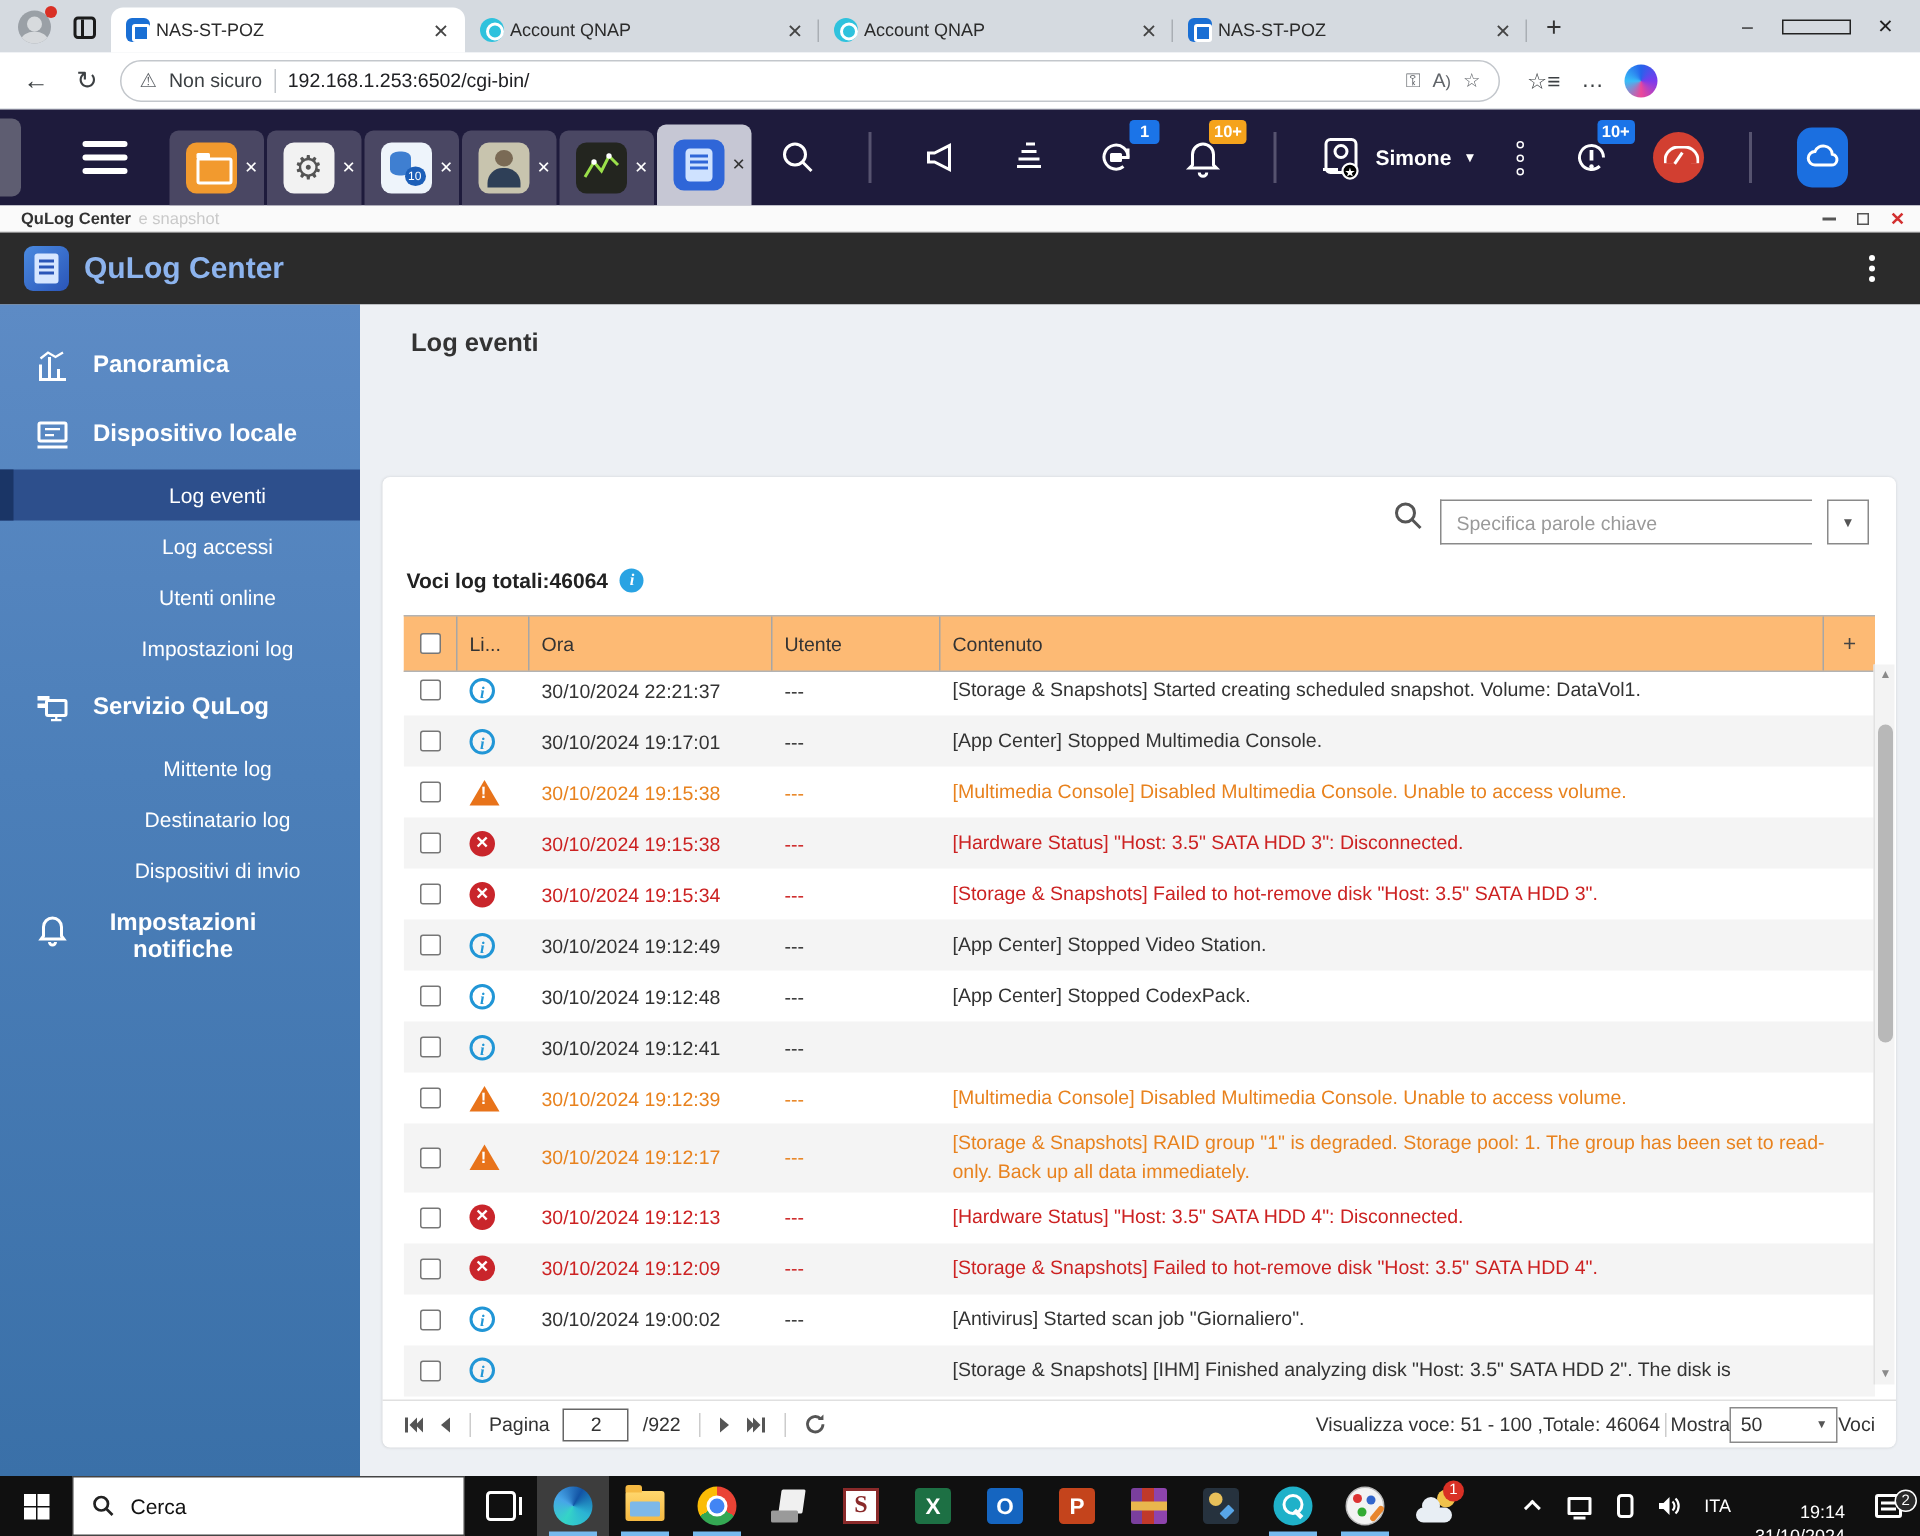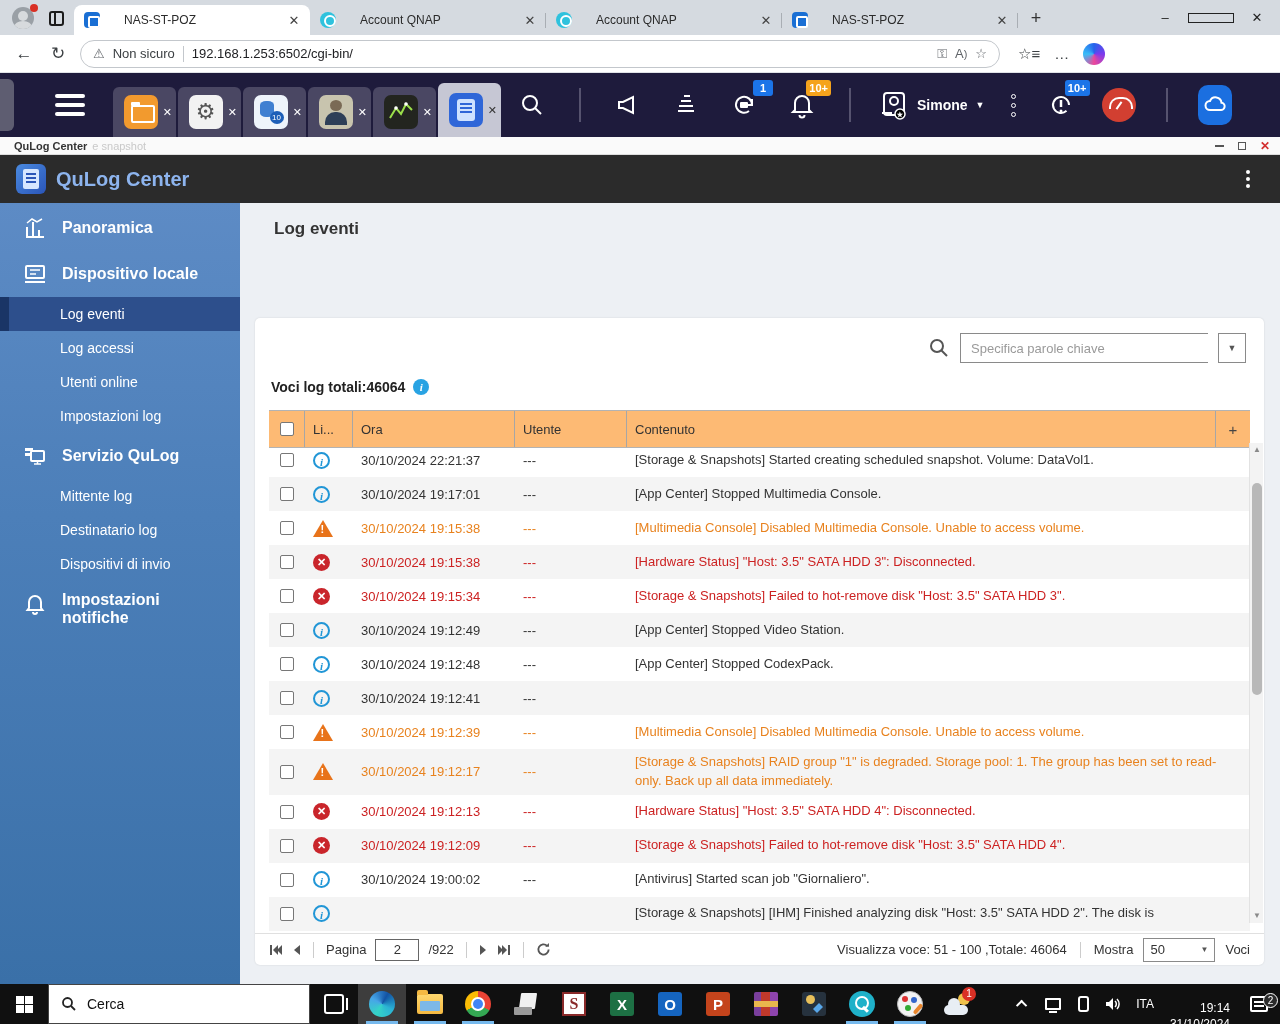--- a/index.html
+++ b/index.html
@@ -9,21 +9,21 @@
   
   .tabstrip { position:absolute; left:0; top:0; width:1280px; height:35px; background:#d5dae0; display:flex; align-items:flex-end; }
   .profile-btn { width:34px; height:30px; margin:0 2px 2px 6px; position:relative; display:flex; align-items:center; justify-content:center; }
   .avatar { width:22px; height:22px; border-radius:50%; background:#9aa0a6; position:relative; overflow:hidden; }
   .avatar::before { content:""; position:absolute; left:6px; top:4px; width:10px; height:10px; border-radius:50%; background:#d7dadd; }
   .avatar::after { content:""; position:absolute; left:2px; top:14px; width:18px; height:12px; border-radius:50%; background:#d7dadd; }
   .profile-dot { position:absolute; right:2px; top:1px; width:8px; height:8px; border-radius:50%; background:#d93025; }
   .workspace-btn { width:24px; height:24px; margin:0 6px 5px 2px; display:flex; align-items:center; justify-content:center; }
   .workspace-glyph { width:15px; height:15px; border:2px solid #1b1b1b; border-radius:3px; position:relative; }
   .workspace-glyph::before { content:""; position:absolute; left:3px; top:0; width:2px; height:11px; background:#1b1b1b; }
-  .tab { height:30px; width:236px; display:flex; align-items:center; gap:24px; padding:0 8px 0 10px; font-size:12px; color:#2b2b2b; position:relative; }
+  .tab { height:30px; width:236px; display:flex; align-items:center; gap:4px; padding:0 8px 0 10px; font-size:12px; color:#2b2b2b; position:relative; }
   .tab.active { background:#ffffff; border-radius:8px 8px 0 0; }
   .tab:not(.active)::after { content:""; position:absolute; right:0; top:8px; height:15px; width:1px; background:#a9aeb4; }
   .tab-title { flex:1; white-space:nowrap; overflow:hidden; }
   .tab-close { font-size:13px; color:#444; width:16px; text-align:center; }
   .fav-nas { width:16px; height:16px; border-radius:4px; background:#1a6fd4; position:relative; flex:none; }
   .fav-nas::before { content:""; position:absolute; left:4px; top:4px; width:8px; height:8px; border:2px solid #fff; border-radius:2px; }
   .fav-acc { width:16px; height:16px; border-radius:50%; background:#2fc2dd; position:relative; flex:none; }
   .fav-acc::before { content:""; position:absolute; left:4px; top:3px; width:8px; height:8px; border:2px solid #fff; border-radius:50%; }
   .newtab-btn { width:28px; height:28px; margin:0 0 3px 4px; font-size:18px; color:#333; display:flex; align-items:center; justify-content:center; }
   .winctl { margin-left:auto; display:flex; height:35px; }
@@ -94,34 +94,34 @@
 
   .app-header { position:absolute; left:0; top:155px; width:1280px; height:48px; background:#2b2b2b; display:flex; align-items:center; padding:0 16px; }
   .app-logo { width:30px; height:30px; border-radius:6px; background:linear-gradient(135deg,#4a8ae0,#2a55b8); position:relative; margin-right:10px; }
   .app-logo::before { content:""; position:absolute; left:7px; top:5px; width:16px; height:20px; border-radius:2px; background:#d6e6ff; }
   .app-logo::after { content:""; position:absolute; left:10px; top:9px; width:10px; height:2px; background:#2a55b8; box-shadow:0 4px 0 #2a55b8, 0 8px 0 #2a55b8; }
   .app-title { color:#8db4ee; font-size:20px; font-weight:bold; }
   .app-kebab { margin-left:auto; display:flex; flex-direction:column; gap:3px; margin-right:14px; }
   .app-kebab i { width:4px; height:4px; border-radius:50%; background:#fff; }
 
   .win-body { position:absolute; left:0; top:203px; width:1280px; height:781px; display:flex; }
-  .sidebar { width:240px; height:100%; background:linear-gradient(180deg,#5d8bc5 0%, #4c7fb9 40%, #3a70a8 100%); color:#fff; padding-top:2px; flex:none; }
+  .sidebar { width:240px; height:100%; background:linear-gradient(180deg,#5d8bc5 0%, #4c7fb9 40%, #3a70a8 100%); color:#fff; padding-top:18px; flex:none;text-align:center; }
   .side-item { display:flex; align-items:center; gap:14px; padding:10px 10px 10px 22px; font-size:16px; font-weight:bold; line-height:1.15; }
   .side-sub { padding:9px 10px 9px 60px; font-size:14px; font-weight:normal; }
   .side-sub2 { padding:8px 10px 8px 96px; font-size:13px; font-weight:bold; }
   .side-sub.selected { background:#2d4f8c; position:relative; }
   .side-sub.selected::before { content:""; position:absolute; left:0; top:0; bottom:0; width:9px; background:#1a3566; }
   .side-ic { width:26px; height:26px; flex:none; display:flex; align-items:center; justify-content:center; }
 
   .main { flex:1; position:relative; background:#edf0f4; overflow:hidden; }
   .banner { background:#a5e2f8; padding:11px 60px; text-align:center; color:#153c6f; font-weight:bold; font-size:13.5px; line-height:1.6; }
   .banner a { color:#1414d8; }
   .page-title { margin:16px 0 0 34px; font-size:17px; font-weight:bold; color:#333; }
   .card { position:absolute; left:15px; right:16px; top:115px; bottom:19px; background:#fff; border-radius:5px; box-shadow:0 0 2px rgba(0,0,0,.12); }
-  .search-row { display:flex; justify-content:flex-end; align-items:center; gap:10px; padding:15px 18px 0 0; }
+  .search-row { display:flex; justify-content:flex-end; align-items:flex-start; gap:10px; padding:15px 18px 0 0; }
   .search-input { width:248px; height:30px; border:1px solid #8a8a8a; border-right:none; font-size:13px; padding:0 10px; color:#333; outline:none; }
   .search-input::placeholder { color:#9a9a9a; }
   .search-caret { width:28px; height:30px; border:1px solid #8a8a8a; display:flex; align-items:center; justify-content:center; font-size:9px; color:#555; background:#fff; }
   .totals { display:flex; align-items:center; gap:8px; margin:16px 0 12px 16px; font-size:14px; font-weight:bold; color:#222; }
   .info-badge { width:16px; height:16px; border-radius:50%; background:#29a3e3; color:#fff; font-size:11px; font-style:italic; font-weight:bold; text-align:center; line-height:16px; font-family:"Liberation Serif",serif; }
 
   .table-wrap { position:absolute; left:14px; right:14px; top:92px; bottom:32px; overflow:hidden; }
   .thead { display:flex; height:38px; background:#fdba74; border-top:1px solid #b3b3b3; border-bottom:1px solid #b3b3b3; align-items:center; font-size:13px; color:#333; }
   .thead .cell { border-right:1px solid #a6a6a6; height:100%; display:flex; align-items:center; padding-left:8px; }
   .c-check { width:36px; flex:none; justify-content:center; padding-left:0 !important; }
@@ -147,21 +147,21 @@
 
   .vscroll { position:absolute; right:1px; top:125px; bottom:42px; width:14px; background:#f3f3f3; border-left:1px solid #e2e2e2; }
   .vs-arrow { position:absolute; left:0; width:14px; height:14px; color:#8a8a8a; font-size:8px; text-align:center; line-height:14px; }
   .vs-up { top:0; } .vs-down { bottom:0; }
   .vs-thumb { position:absolute; left:2px; width:10px; border-radius:5px; background:#b8b8b8; top:40px; height:212px; }
 
   .pager { position:absolute; left:0; right:0; bottom:0; height:32px; border-top:1px solid #e0e0e0; display:flex; align-items:center; padding:0 14px; gap:9px; font-size:13px; color:#333; }
   .pg-ic { color:#555; font-size:11px; display:flex; align-items:center; }
   .pg-sep { width:1px; height:16px; background:#ccc; margin:0 3px; }
   .pg-input { width:44px; height:22px; border:1px solid #666; text-align:center; font-size:13px; color:#333; }
-  .pg-right { margin-left:auto; display:flex; align-items:center; gap:10px; }
+  .pg-right { margin-left:auto; display:flex; align-items:center; gap:0; }
   .pg-select { width:72px; height:24px; border:1px solid #8a8a8a; display:flex; align-items:center; justify-content:space-between; padding:0 6px; font-size:13px; }
   .pg-select .caret { font-size:8px; color:#555; }
 
   
   .taskbar { position:absolute; left:0; top:984px; width:1280px; height:40px; background:#101010; display:flex; align-items:stretch; color:#fff; }
   .tb-start { width:48px; display:flex; align-items:center; justify-content:center; }
   .win-logo { width:17px; height:17px; display:grid; grid-template-columns:8px 8px; grid-template-rows:8px 8px; gap:1px; }
   .win-logo i { background:#fff; }
   .tb-search { width:262px; background:#fff; display:flex; align-items:center; gap:10px; padding:0 12px; color:#111; font-size:14px; border:1px solid #444; }
   .tb-search .mag { color:#222; }

